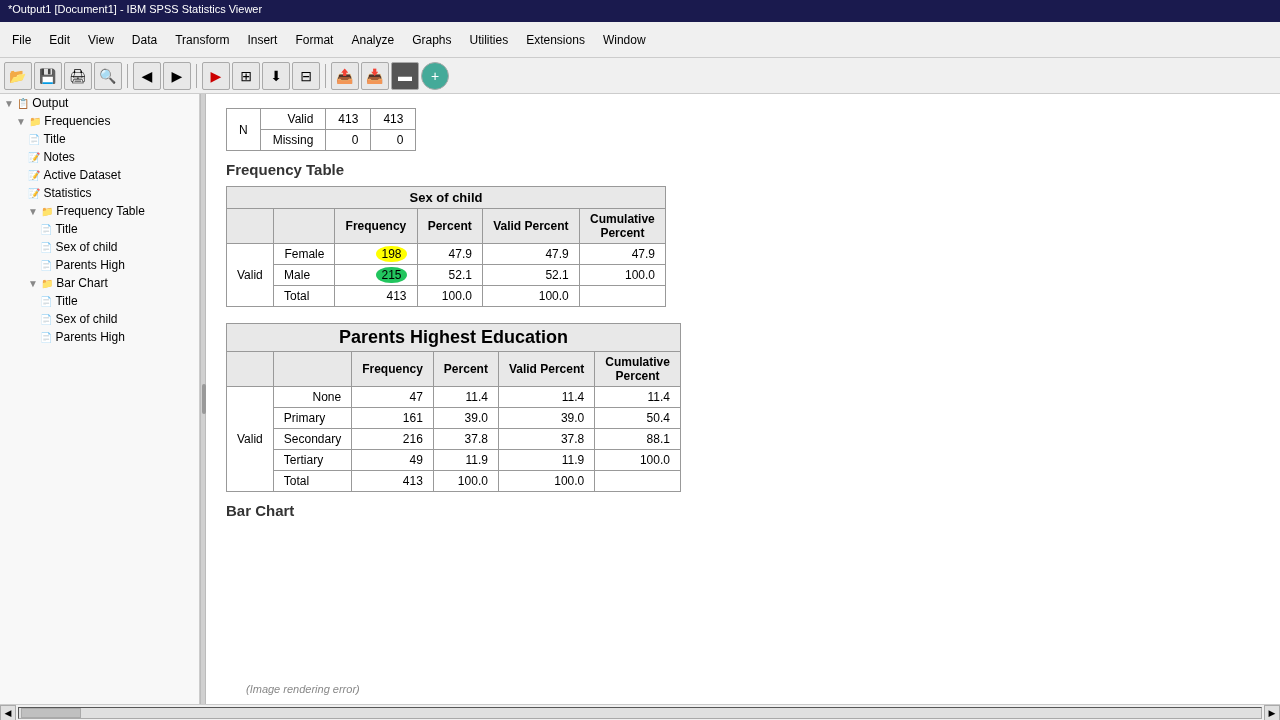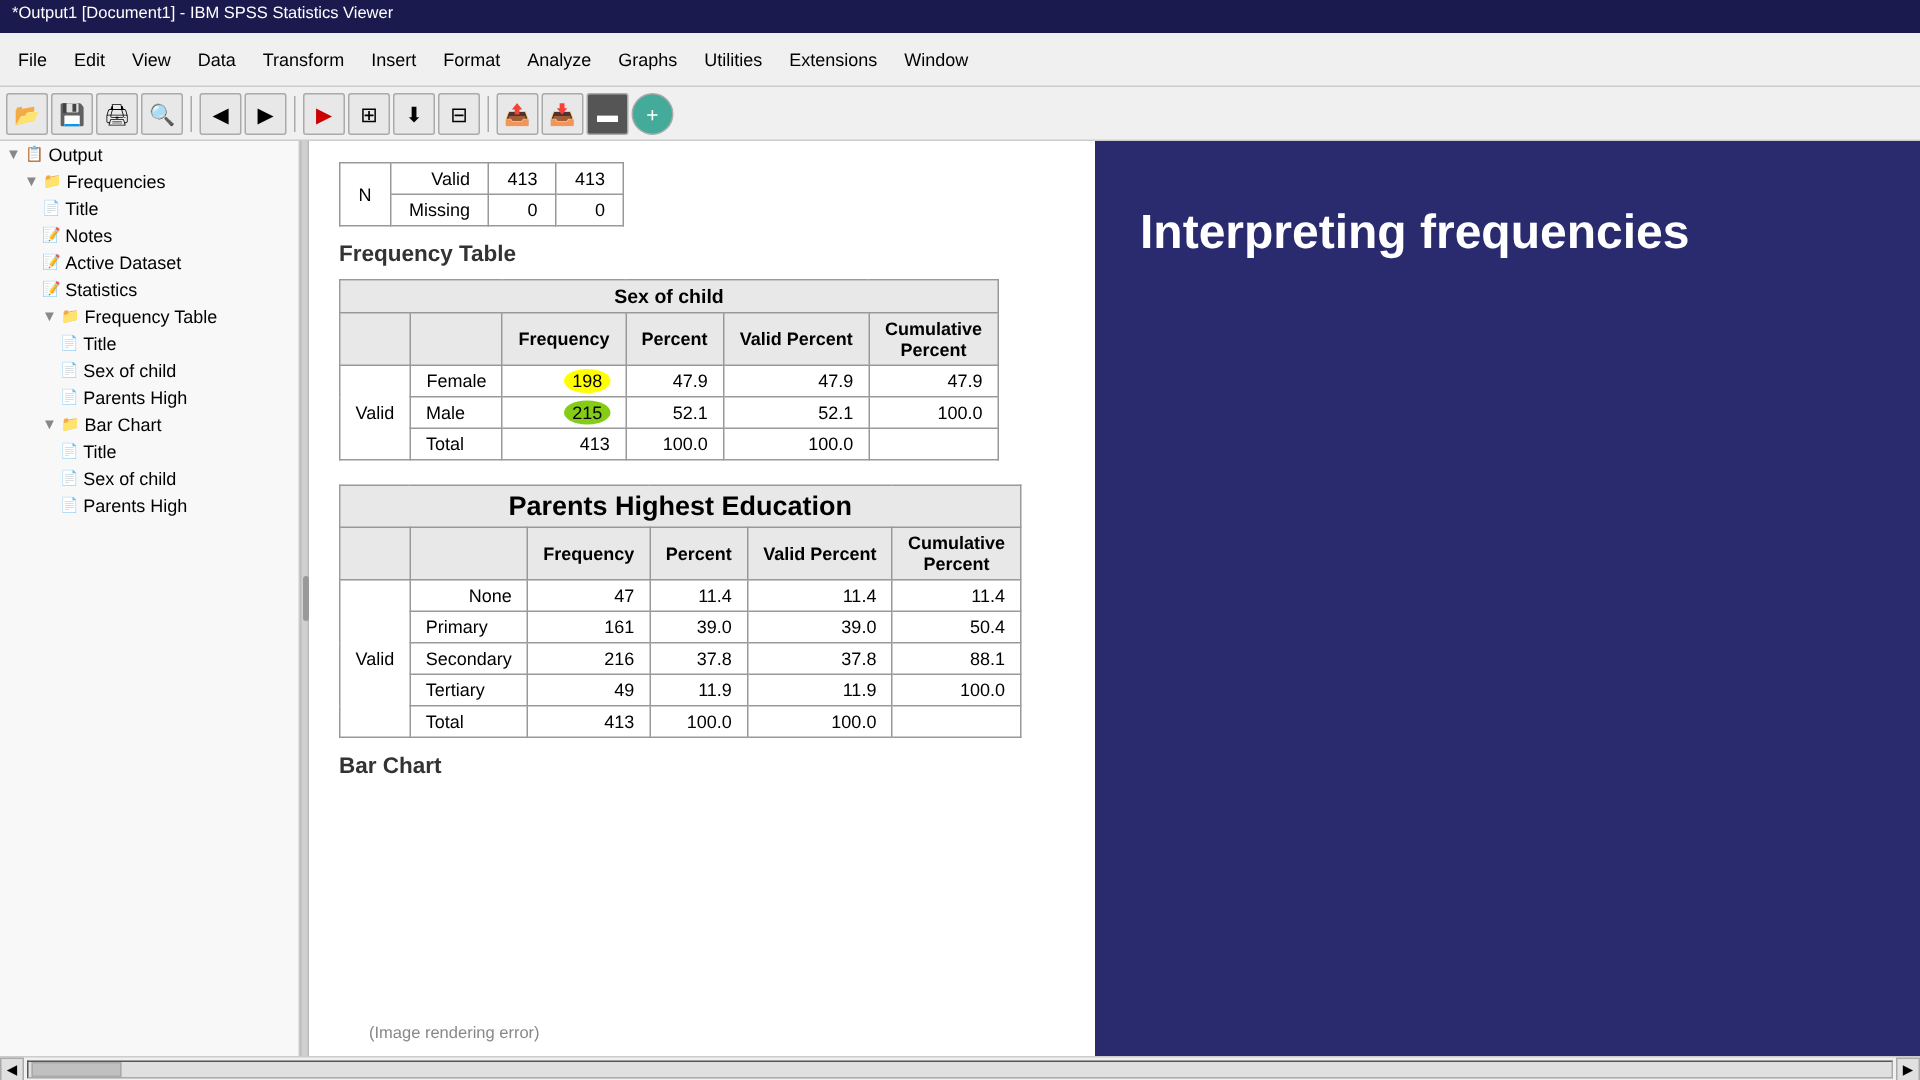--- a/index.html
+++ b/index.html
@@ -164,20 +164,21 @@
       text-align: right;
     }
     .stats-table td:first-child, .stats-table th:first-child { text-align: left; }
 
     .bar-chart-section {
       margin-top: 10px;
     }
 
     .image-error {
       color: #888;
+      font-style: italic;
       font-size: 11px;
       margin-top: 56px;
       margin-left: 20px;
     }
 
     
     .bottom-scrollbar {
       height: 16px;
       background: #f0f0f0;
       border-top: 1px solid #ccc;
@@ -359,21 +360,21 @@
         <tr>
           <td rowspan="3">Valid</td>
           <td>Female</td>
           <td><span style="background:#ffff00; border-radius:50%; padding:1px 5px;">198</span></td>
           <td>47.9</td>
           <td>47.9</td>
           <td>47.9</td>
         </tr>
         <tr>
           <td>Male</td>
-          <td><span style="background:#84cc16; border-radius:50%; padding:1px 5px;">215</span></td>
+          <td><span style="background:#22c55e; border-radius:50%; padding:1px 5px;">215</span></td>
           <td>52.1</td>
           <td>52.1</td>
           <td>100.0</td>
         </tr>
         <tr>
           <td>Total</td>
           <td>413</td>
           <td>100.0</td>
           <td>100.0</td>
           <td></td>
@@ -435,23 +436,20 @@
       </tbody>
     </table>
 
     <div class="bar-chart-section">
       <div class="section-header">Bar Chart</div>
       <div style="height:100px;"></div>
       <div class="image-error">(Image rendering error)</div>
     </div>
   </div>
 
-  <div class="right-panel">
-    <div class="right-title">Interpreting frequencies</div>
-  </div>
 
 </div>
 
 <div class="bottom-scrollbar">
   <div class="scroll-arrow">◀</div>
   <div class="scrollbar-track">
     <div class="scrollbar-thumb"></div>
   </div>
   <div class="scroll-arrow">▶</div>
 </div>

